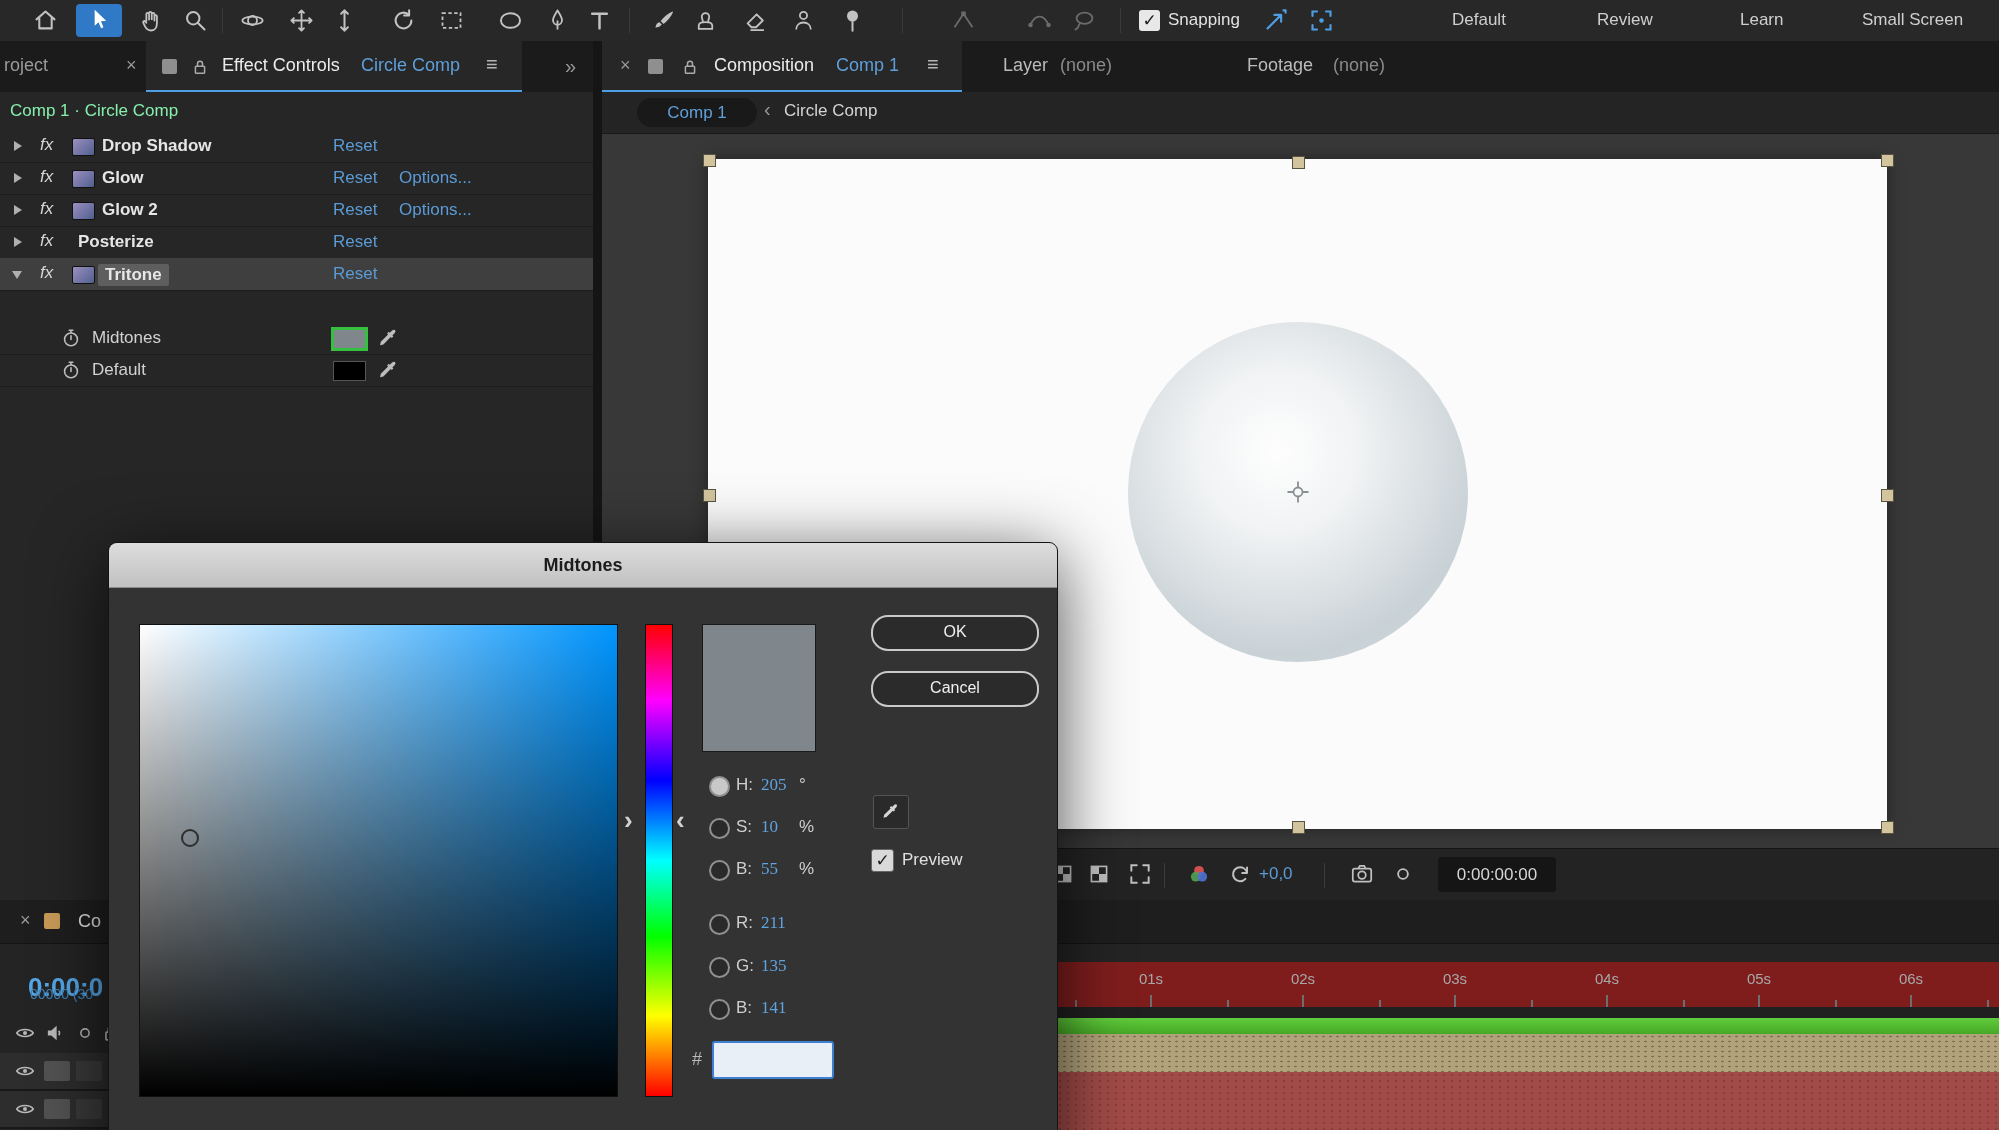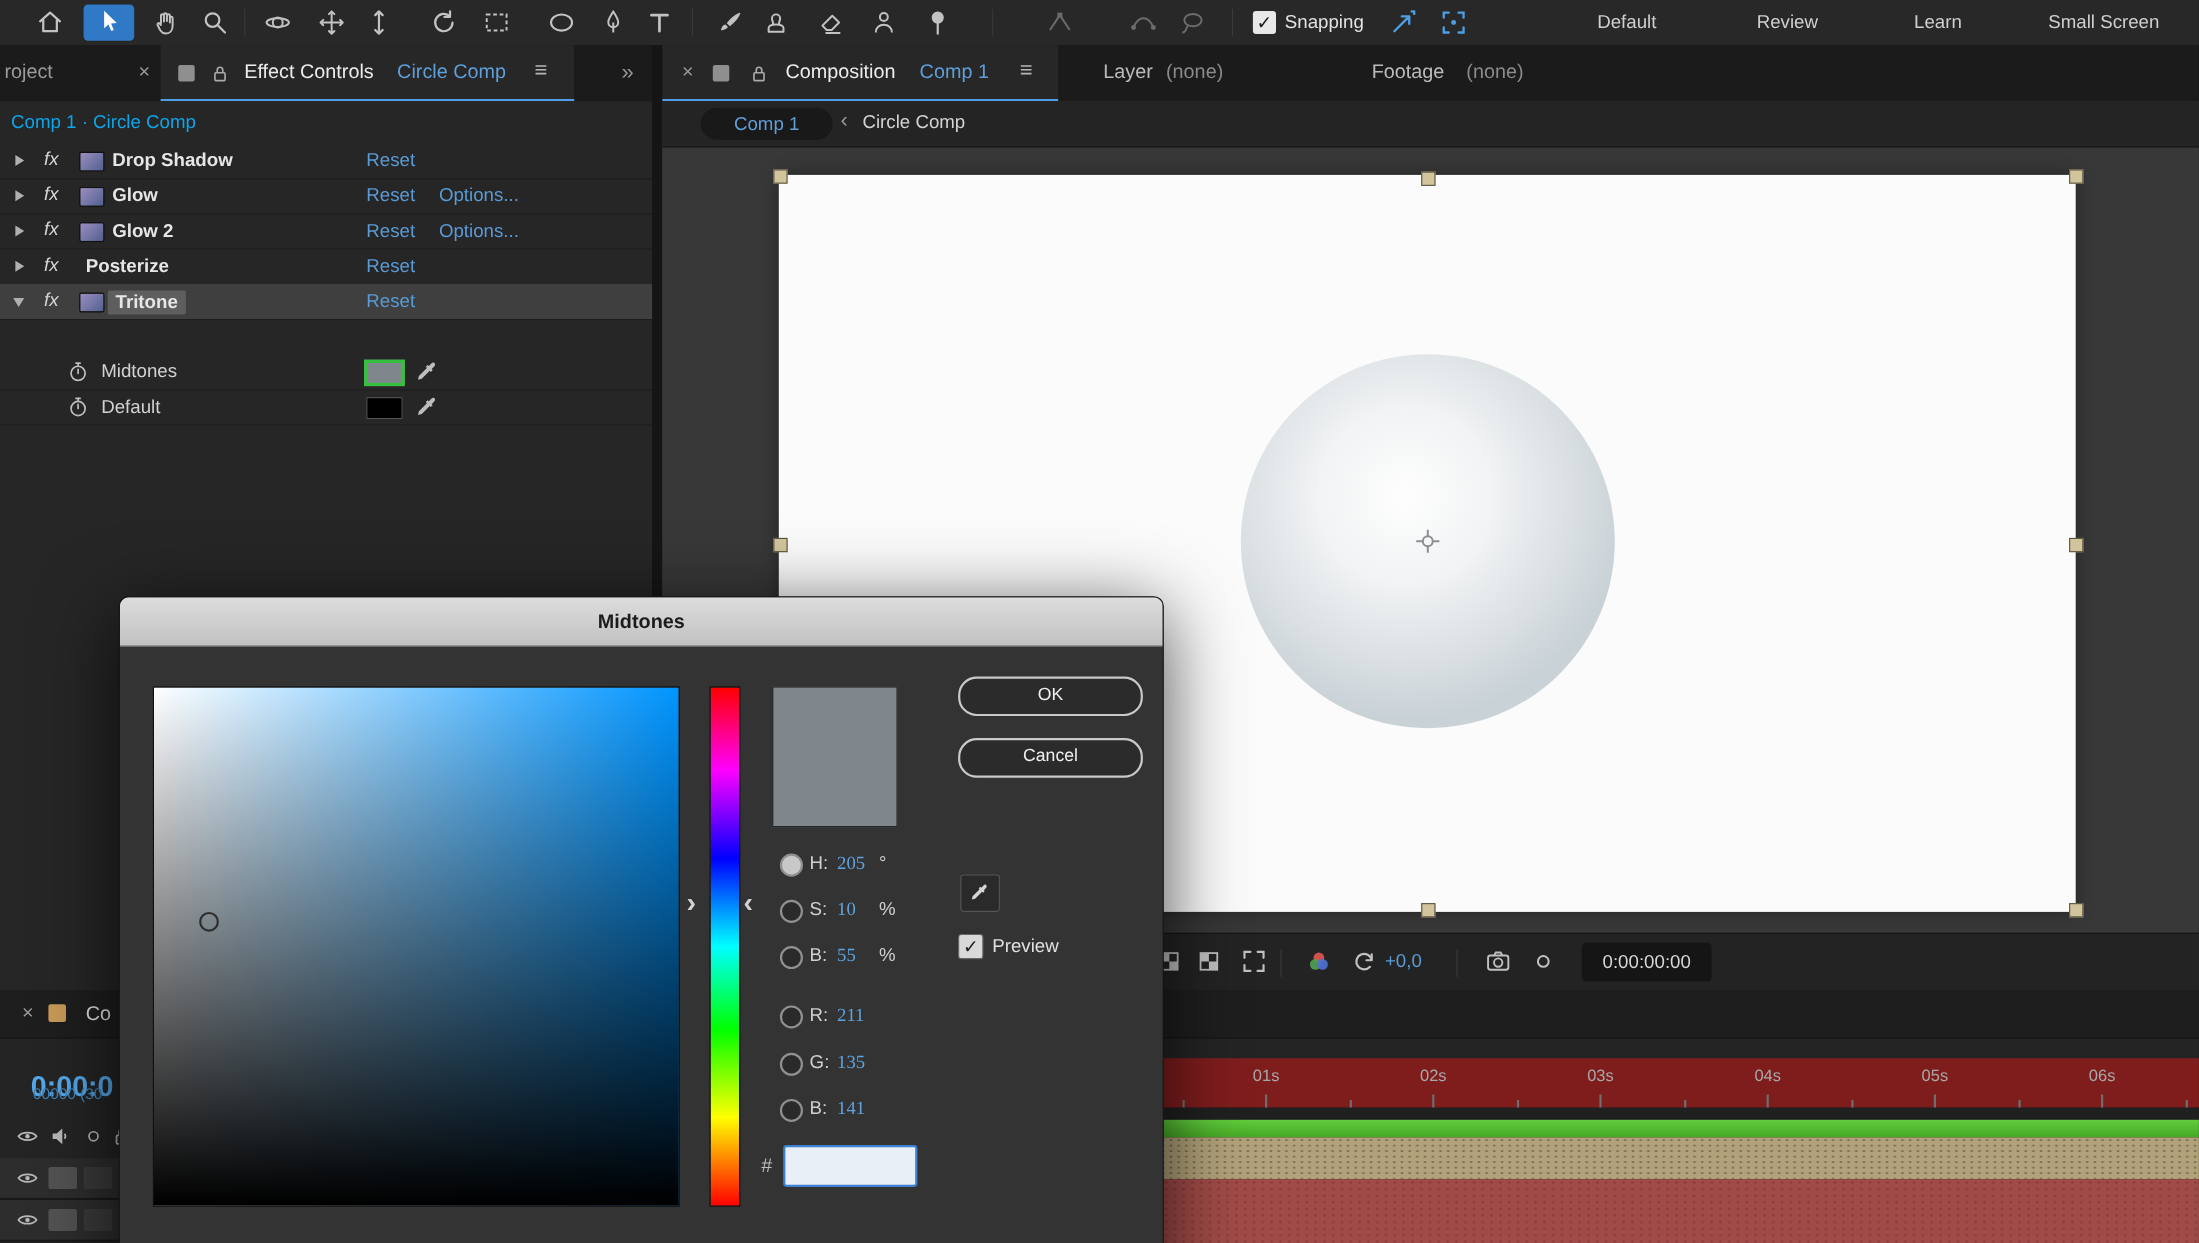--- a/index.html
+++ b/index.html
@@ -444,21 +444,21 @@
       <span class="tabtxt" style="left:325px;color:#b5b5b5;font-size:20px;top:12px">≡</span>
       <div class="underline"></div>
     </div>
     <span class="tabtxt" style="left:401px;color:#bbb">Layer</span>
     <span class="tabtxt dimtxt" style="left:458px">(none)</span>
     <span class="tabtxt" style="left:645px;color:#bbb">Footage</span>
     <span class="tabtxt dimtxt" style="left:731px">(none)</span>
   </div>
 
   <div id="ecpanel">
-    <div class="abs" style="left:10px;top:0;height:38px;line-height:38px;font-size:17px;color:#0ea5e9;text-align:center;">Comp 1 · Circle Comp</div>
+    <div class="abs" style="left:10px;top:0;height:38px;line-height:38px;font-size:17px;color:#86efac;text-align:center;">Comp 1 · Circle Comp</div>
 
     <div class="erow" style="top:38px">
       <span class="tw-r abs" style="left:14px;top:11px"></span>
       <span class="fxb">fx</span>
       <span class="thumb"></span>
       <span class="ename" style="left:102px">Drop Shadow</span>
       <span class="reset">Reset</span>
     </div>
 
     <div class="erow" style="top:70px">

